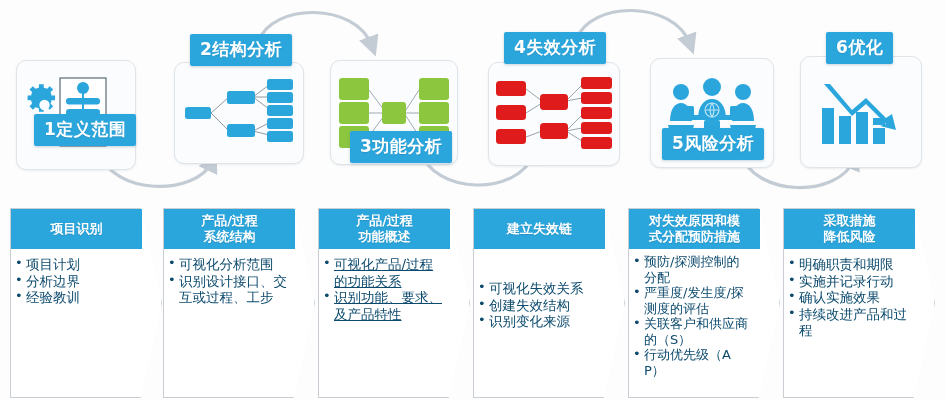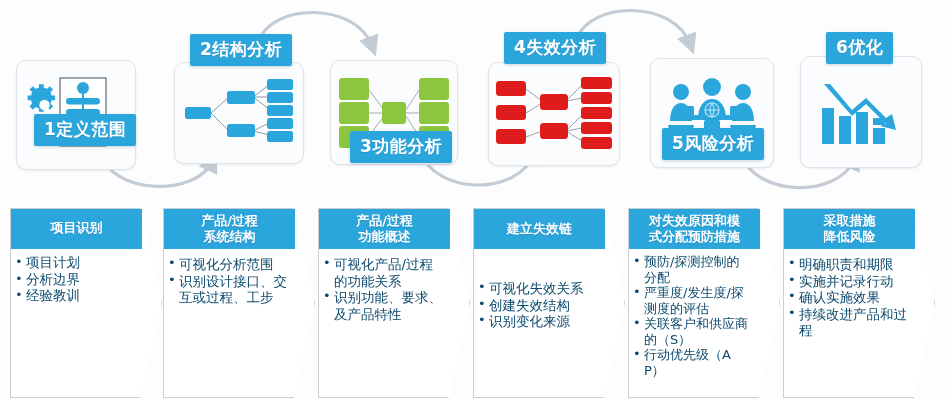--- a/index.html
+++ b/index.html
@@ -280,21 +280,21 @@
       </div>
     </div>
     <div class="step-label" style="left:826px; top:32px;">
       <span>6优化</span>
     </div>
 
   </div>
 
   <div id="bottom">
 
-    <div class="panel first" style="left:10px; width:152px;font-family:Liberation Mono, monospace;">
+    <div class="panel first" style="left:10px; width:152px;">
       <div class="panel-shape"></div>
       <div class="panel-head" style="width:131px; height:40px;">
         <span class="hl">项目识别</span>
       </div>
       <div class="panel-body" style="top:48px; width:120px;">
         <ul>
           <li>项目计划</li>
           <li>分析边界</li>
           <li>经验教训</li>
         </ul>
@@ -314,21 +314,21 @@
         </ul>
       </div>
     </div>
 
     <div class="panel" style="left:318px; width:152px;">
       <div class="panel-shape"></div>
       <div class="panel-head" style="width:131px; height:40px;">
         <span class="hl">产品/过程</span>
         <span class="hl">功能概述</span>
       </div>
-      <div class="panel-body" style="top:48px; width:122px;">
+      <div class="panel-body" style="top:48px; width:122px;text-decoration:underline;">
         <ul>
           <li>可视化产品/过程的功能关系</li>
           <li>识别功能、要求、及产品特性</li>
         </ul>
       </div>
     </div>
 
     <div class="panel" style="left:473px; width:152px;">
       <div class="panel-shape"></div>
       <div class="panel-head" style="width:131px; height:40px;text-align:center;">

